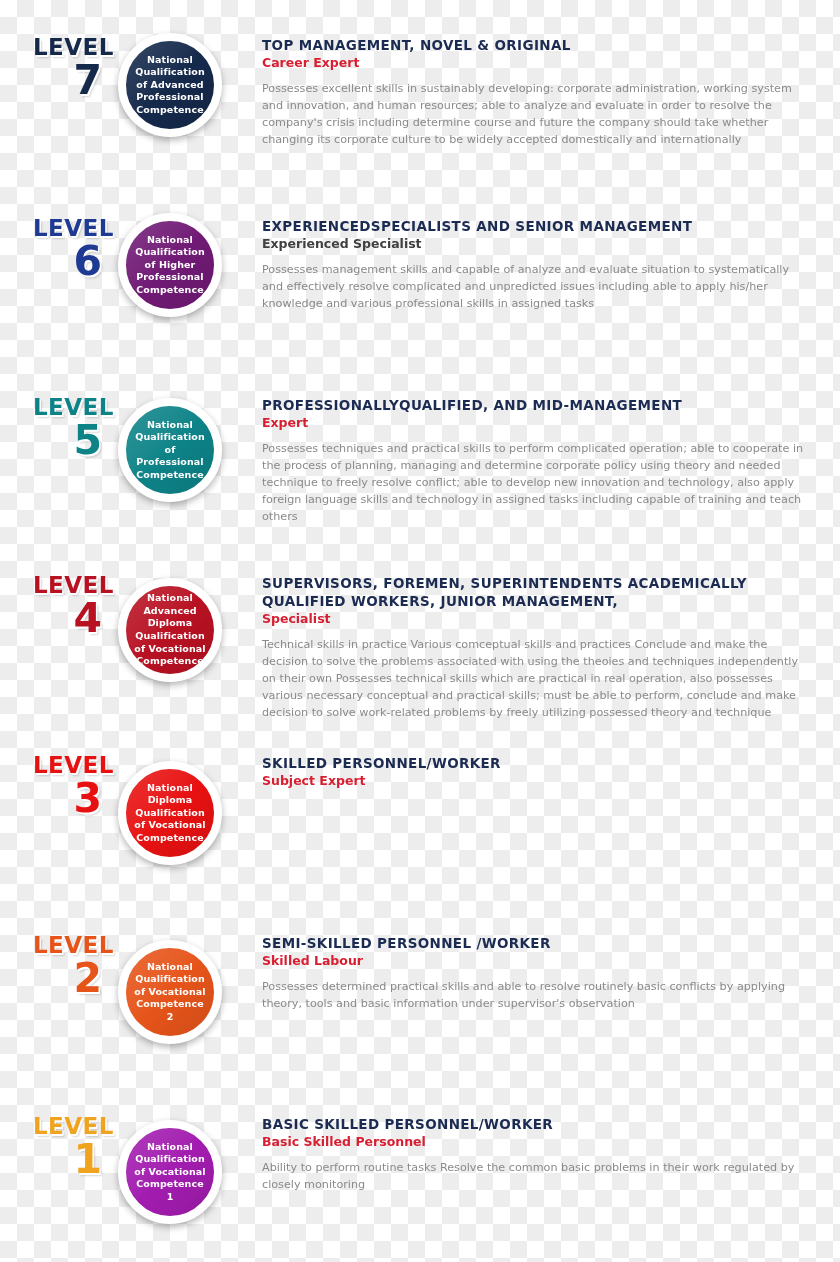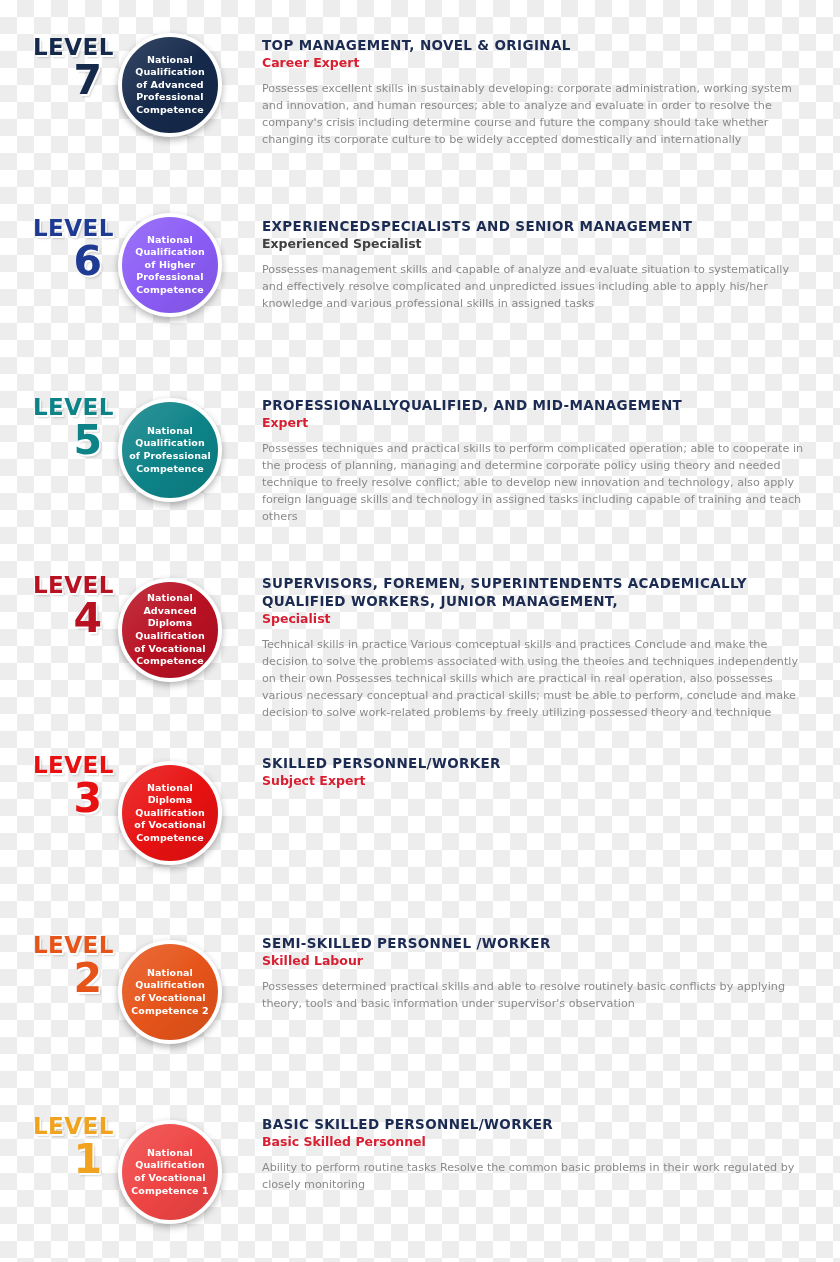--- a/index.html
+++ b/index.html
@@ -67,21 +67,21 @@
   .badge-wrap {
     flex: 0 0 120px;
     width: 120px;
     position: relative;
   }
   .badge {
     position: relative;
     width: 104px;
     height: 104px;
     border-radius: 50%;
-    border: 4px solid #14b8a6;
+    border: 8px solid #14b8a6;
     box-shadow: 0 3px 7px rgba(0,0,0,0.30);
     display: flex;
     align-items: center;
     justify-content: flex-start;
     box-sizing: border-box;
     overflow: hidden;
   }
   .badge::before {
     
     content: "";
@@ -152,21 +152,21 @@
       <p class="role-subtitle" style="color: rgb(216, 31, 50);">Career Expert</p>
       <p class="role-desc" style="color: rgb(138, 138, 138);">Possesses excellent skills in sustainably developing: corporate administration, working system and innovation, and human resources; able to analyze and evaluate in order to resolve the company's crisis including determine course and future the company should take whether changing its corporate culture to be widely accepted domestically and internationally</p>
     </div>
   </div>
     <div class="level-row" style="top: 217px;">
     <div class="level-tag" style="color: rgb(31, 58, 147); text-shadow: rgb(255, 255, 255) 1.5px 1.5px 0px, rgba(0, 0, 0, 0.16) 2.5px 2.5px 2px;">
       <span class="level-word">LEVEL</span>
       <span class="level-num">6</span>
     </div>
     <div class="badge-wrap" style="margin-top: -4px;">
-      <div class="badge" style="background-color: #8b5cf6; border-color: rgb(255, 255, 255);">
+      <div class="badge" style="background-color: #701a75; border-color: rgb(255, 255, 255);">
         <span class="badge-text">National Qualification of Higher Professional Competence</span>
       </div>
     </div>
     <div class="level-body">
       <p class="role-title" style="color: rgb(27, 43, 82);">EXPERIENCEDSPECIALISTS AND SENIOR MANAGEMENT</p>
       <p class="role-subtitle" style="color: #404040;">Experienced Specialist</p>
       <p class="role-desc" style="color: rgb(138, 138, 138);">Possesses management skills and capable of analyze and evaluate situation to systematically and effectively resolve complicated and unpredicted issues including able to apply his/her knowledge and various professional skills in assigned tasks</p>
     </div>
   </div>
     <div class="level-row" style="top: 396px;">
@@ -231,21 +231,21 @@
       <p class="role-subtitle" style="color: rgb(216, 31, 50);">Skilled Labour</p>
       <p class="role-desc" style="color: rgb(138, 138, 138);">Possesses determined practical skills and able to resolve routinely basic conflicts by applying theory, tools and basic information under supervisor's observation</p>
     </div>
   </div>
     <div class="level-row" style="top: 1115px;">
     <div class="level-tag" style="color: rgb(240, 163, 30); text-shadow: rgb(255, 255, 255) 1.5px 1.5px 0px, rgba(0, 0, 0, 0.16) 2.5px 2.5px 2px;">
       <span class="level-word">LEVEL</span>
       <span class="level-num">1</span>
     </div>
     <div class="badge-wrap" style="margin-top: 5px;">
-      <div class="badge" style="background-color: #ef4444; border-color: rgb(255, 255, 255);">
+      <div class="badge" style="background-color: #a21caf; border-color: rgb(255, 255, 255);">
         <span class="badge-text">National Qualification of Vocational Competence 1</span>
       </div>
     </div>
     <div class="level-body">
       <p class="role-title" style="color: rgb(27, 43, 82);">BASIC SKILLED PERSONNEL/WORKER</p>
       <p class="role-subtitle" style="color: rgb(216, 31, 50);">Basic Skilled Personnel</p>
       <p class="role-desc" style="color: rgb(138, 138, 138);">Ability to perform routine tasks Resolve the common basic problems in their work regulated by closely monitoring</p>
     </div>
   </div>
   </div>

